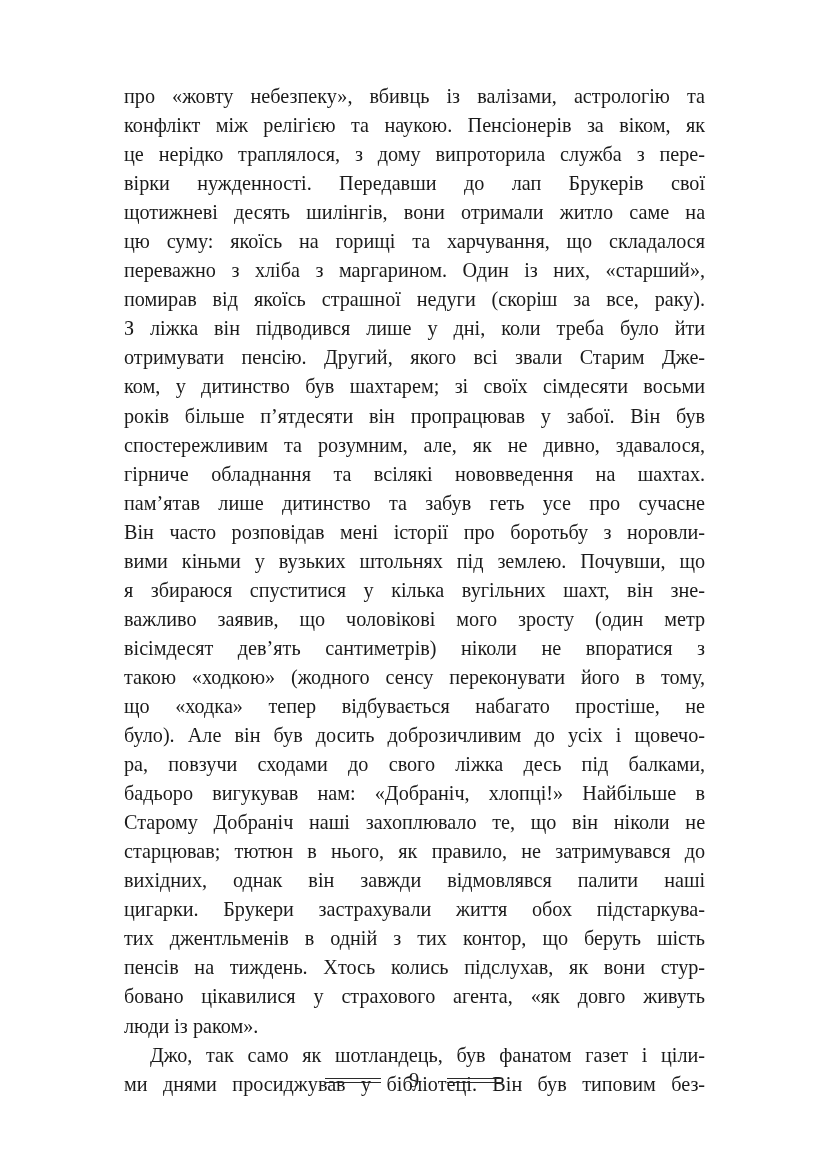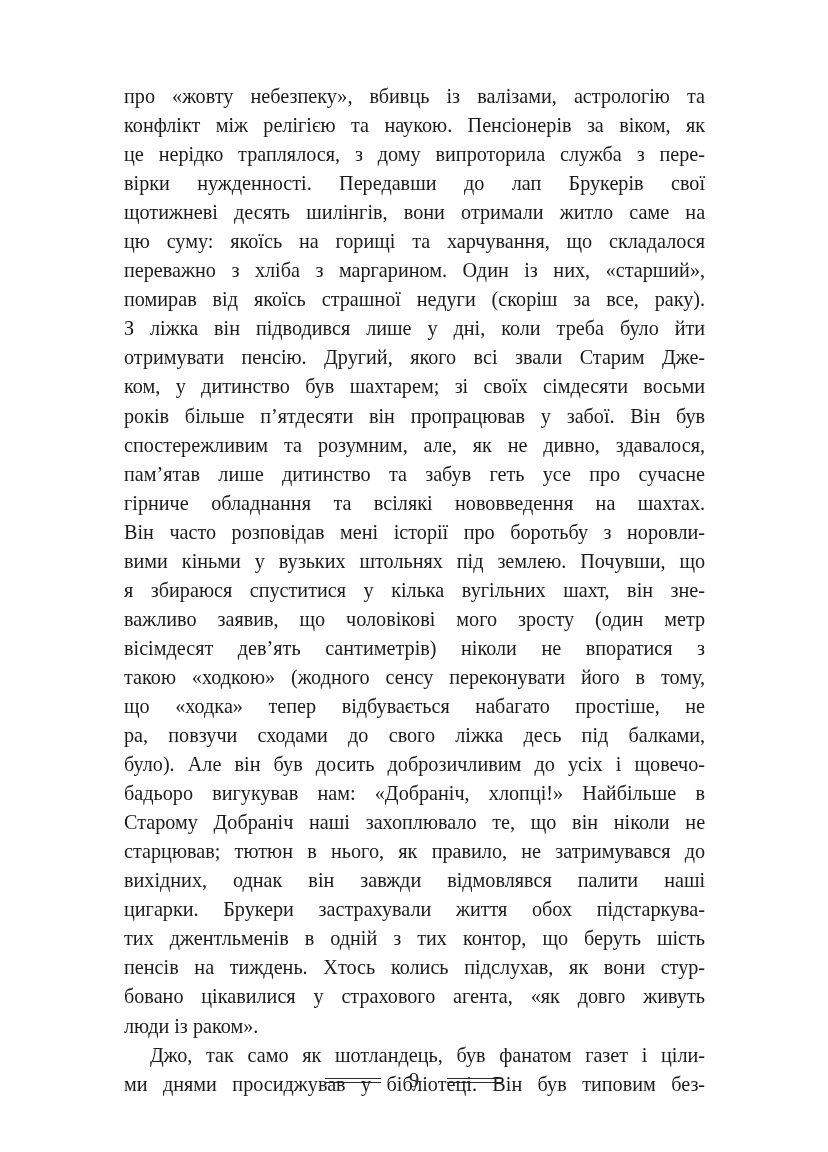--- a/index.html
+++ b/index.html
@@ -118,31 +118,31 @@
         <div class="line"><span class="w">вірки</span> <span class="w">нужденності.</span> <span class="w">Передавши</span> <span class="w">до</span> <span class="w">лап</span> <span class="w">Брукерів</span> <span class="w">свої</span></div>
         <div class="line"><span class="w">щотижневі</span> <span class="w">десять</span> <span class="w">шилінгів,</span> <span class="w">вони</span> <span class="w">отримали</span> <span class="w">житло</span> <span class="w">саме</span> <span class="w">на</span></div>
         <div class="line"><span class="w">цю</span> <span class="w">суму:</span> <span class="w">якоїсь</span> <span class="w">на</span> <span class="w">горищі</span> <span class="w">та</span> <span class="w">харчування,</span> <span class="w">що</span> <span class="w">складалося</span></div>
         <div class="line"><span class="w">переважно</span> <span class="w">з</span> <span class="w">хліба</span> <span class="w">з</span> <span class="w">маргарином.</span> <span class="w">Один</span> <span class="w">із</span> <span class="w">них,</span> <span class="w">«старший»,</span></div>
         <div class="line"><span class="w">помирав</span> <span class="w">від</span> <span class="w">якоїсь</span> <span class="w">страшної</span> <span class="w">недуги</span> <span class="w">(скоріш</span> <span class="w">за</span> <span class="w">все,</span> <span class="w">раку).</span></div>
         <div class="line"><span class="w">З</span> <span class="w">ліжка</span> <span class="w">він</span> <span class="w">підводився</span> <span class="w">лише</span> <span class="w">у</span> <span class="w">дні,</span> <span class="w">коли</span> <span class="w">треба</span> <span class="w">було</span> <span class="w">йти</span></div>
         <div class="line"><span class="w">отримувати</span> <span class="w">пенсію.</span> <span class="w">Другий,</span> <span class="w">якого</span> <span class="w">всі</span> <span class="w">звали</span> <span class="w">Старим</span> <span class="w">Дже-</span></div>
         <div class="line"><span class="w">ком,</span> <span class="w">у</span> <span class="w">дитинство</span> <span class="w">був</span> <span class="w">шахтарем;</span> <span class="w">зі</span> <span class="w">своїх</span> <span class="w">сімдесяти</span> <span class="w">восьми</span></div>
         <div class="line"><span class="w">років</span> <span class="w">більше</span> <span class="w">п’ятдесяти</span> <span class="w">він</span> <span class="w">пропрацював</span> <span class="w">у</span> <span class="w">забої.</span> <span class="w">Він</span> <span class="w">був</span></div>
         <div class="line"><span class="w">спостережливим</span> <span class="w">та</span> <span class="w">розумним,</span> <span class="w">але,</span> <span class="w">як</span> <span class="w">не</span> <span class="w">дивно,</span> <span class="w">здавалося,</span></div>
+        <div class="line"><span class="w">гірниче</span> <span class="w">обладнання</span> <span class="w">та</span> <span class="w">всілякі</span> <span class="w">нововведення</span> <span class="w">на</span> <span class="w">шахтах.</span></div>
         <div class="line"><span class="w">пам’ятав</span> <span class="w">лише</span> <span class="w">дитинство</span> <span class="w">та</span> <span class="w">забув</span> <span class="w">геть</span> <span class="w">усе</span> <span class="w">про</span> <span class="w">сучасне</span></div>
-        <div class="line"><span class="w">гірниче</span> <span class="w">обладнання</span> <span class="w">та</span> <span class="w">всілякі</span> <span class="w">нововведення</span> <span class="w">на</span> <span class="w">шахтах.</span></div>
         <div class="line"><span class="w">Він</span> <span class="w">часто</span> <span class="w">розповідав</span> <span class="w">мені</span> <span class="w">історії</span> <span class="w">про</span> <span class="w">боротьбу</span> <span class="w">з</span> <span class="w">норовли-</span></div>
         <div class="line"><span class="w">вими</span> <span class="w">кіньми</span> <span class="w">у</span> <span class="w">вузьких</span> <span class="w">штольнях</span> <span class="w">під</span> <span class="w">землею.</span> <span class="w">Почувши,</span> <span class="w">що</span></div>
         <div class="line"><span class="w">я</span> <span class="w">збираюся</span> <span class="w">спуститися</span> <span class="w">у</span> <span class="w">кілька</span> <span class="w">вугільних</span> <span class="w">шахт,</span> <span class="w">він</span> <span class="w">зне-</span></div>
         <div class="line"><span class="w">важливо</span> <span class="w">заявив,</span> <span class="w">що</span> <span class="w">чоловікові</span> <span class="w">мого</span> <span class="w">зросту</span> <span class="w">(один</span> <span class="w">метр</span></div>
         <div class="line"><span class="w">вісімдесят</span> <span class="w">дев’ять</span> <span class="w">сантиметрів)</span> <span class="w">ніколи</span> <span class="w">не</span> <span class="w">впоратися</span> <span class="w">з</span></div>
         <div class="line"><span class="w">такою</span> <span class="w">«ходкою»</span> <span class="w">(жодного</span> <span class="w">сенсу</span> <span class="w">переконувати</span> <span class="w">його</span> <span class="w">в</span> <span class="w">тому,</span></div>
         <div class="line"><span class="w">що</span> <span class="w">«ходка»</span> <span class="w">тепер</span> <span class="w">відбувається</span> <span class="w">набагато</span> <span class="w">простіше,</span> <span class="w">не</span></div>
+        <div class="line"><span class="w">було).</span> <span class="w">Але</span> <span class="w">він</span> <span class="w">був</span> <span class="w">досить</span> <span class="w">доброзичливим</span> <span class="w">до</span> <span class="w">усіх</span> <span class="w">і</span> <span class="w">щовечо-</span></div>
         <div class="line"><span class="w">ра,</span> <span class="w">повзучи</span> <span class="w">сходами</span> <span class="w">до</span> <span class="w">свого</span> <span class="w">ліжка</span> <span class="w">десь</span> <span class="w">під</span> <span class="w">балками,</span></div>
-        <div class="line"><span class="w">було).</span> <span class="w">Але</span> <span class="w">він</span> <span class="w">був</span> <span class="w">досить</span> <span class="w">доброзичливим</span> <span class="w">до</span> <span class="w">усіх</span> <span class="w">і</span> <span class="w">щовечо-</span></div>
         <div class="line"><span class="w">бадьоро</span> <span class="w">вигукував</span> <span class="w">нам:</span> <span class="w">«Добраніч,</span> <span class="w">хлопці!»</span> <span class="w">Найбільше</span> <span class="w">в</span></div>
         <div class="line"><span class="w">Старому</span> <span class="w">Добраніч</span> <span class="w">наші</span> <span class="w">захоплювало</span> <span class="w">те,</span> <span class="w">що</span> <span class="w">він</span> <span class="w">ніколи</span> <span class="w">не</span></div>
         <div class="line"><span class="w">старцював;</span> <span class="w">тютюн</span> <span class="w">в</span> <span class="w">нього,</span> <span class="w">як</span> <span class="w">правило,</span> <span class="w">не</span> <span class="w">затримувався</span> <span class="w">до</span></div>
         <div class="line"><span class="w">вихідних,</span> <span class="w">однак</span> <span class="w">він</span> <span class="w">завжди</span> <span class="w">відмовлявся</span> <span class="w">палити</span> <span class="w">наші</span></div>
         <div class="line"><span class="w">цигарки.</span> <span class="w">Брукери</span> <span class="w">застрахували</span> <span class="w">життя</span> <span class="w">обох</span> <span class="w">підстаркува-</span></div>
         <div class="line"><span class="w">тих</span> <span class="w">джентльменів</span> <span class="w">в</span> <span class="w">одній</span> <span class="w">з</span> <span class="w">тих</span> <span class="w">контор,</span> <span class="w">що</span> <span class="w">беруть</span> <span class="w">шість</span></div>
         <div class="line"><span class="w">пенсів</span> <span class="w">на</span> <span class="w">тиждень.</span> <span class="w">Хтось</span> <span class="w">колись</span> <span class="w">підслухав,</span> <span class="w">як</span> <span class="w">вони</span> <span class="w">стур-</span></div>
         <div class="line"><span class="w">бовано</span> <span class="w">цікавилися</span> <span class="w">у</span> <span class="w">страхового</span> <span class="w">агента,</span> <span class="w">«як</span> <span class="w">довго</span> <span class="w">живуть</span></div>
         <div class="line flush"><span class="w">люди</span> <span class="w">із</span> <span class="w">раком».</span></div>
       </div>

